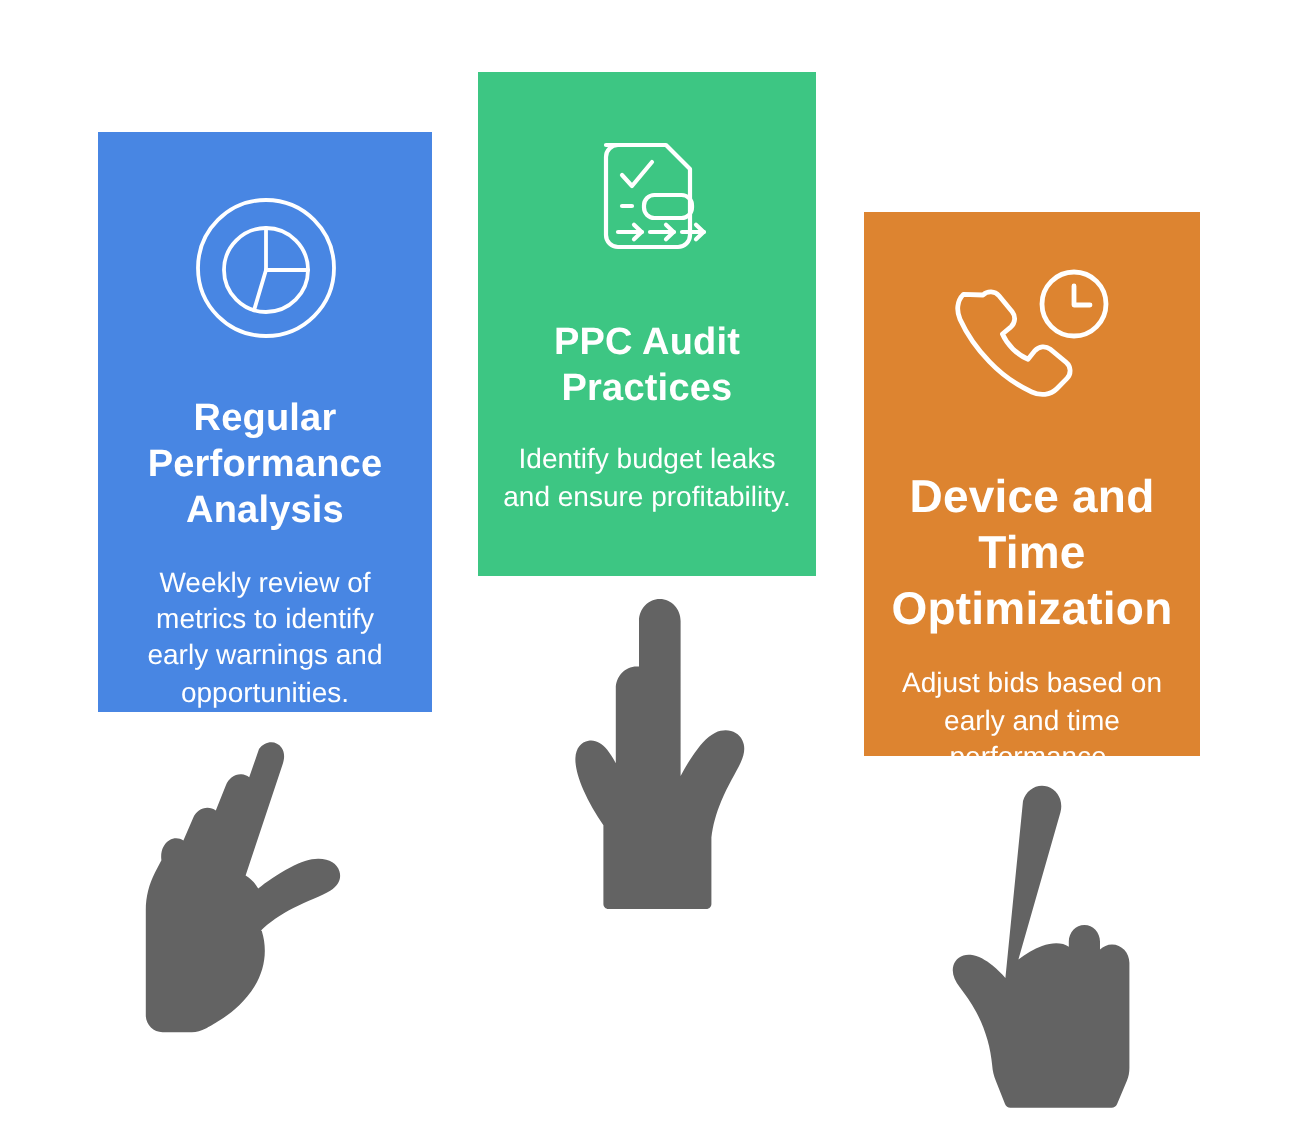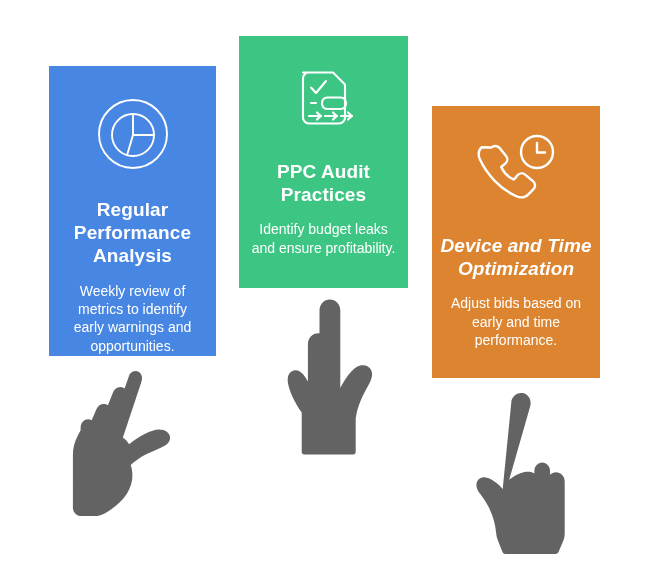--- a/index.html
+++ b/index.html
@@ -71,21 +71,21 @@
 
   
   #card-device {
     left: 432px;
     top: 106px;
     width: 168px;
     height: 272px;
     background: #DD8430;
     padding-top: 24px;
   }
-  #card-device .card-title { font-size: 19px; margin-top: 22px; font-style: italic; }
+  #card-device .card-title { font-size: 23px; margin-top: 22px; }
   #card-device .card-desc  { font-size: 14px; margin-top: 14px; width: 150px; }
 
   
   .hand {
     position: absolute;
     z-index: 3;
     line-height: 0;
   }
   #hand-left   { left: 66px;  top: 368px; }
   #hand-middle { left: 281px; top: 298px; }

